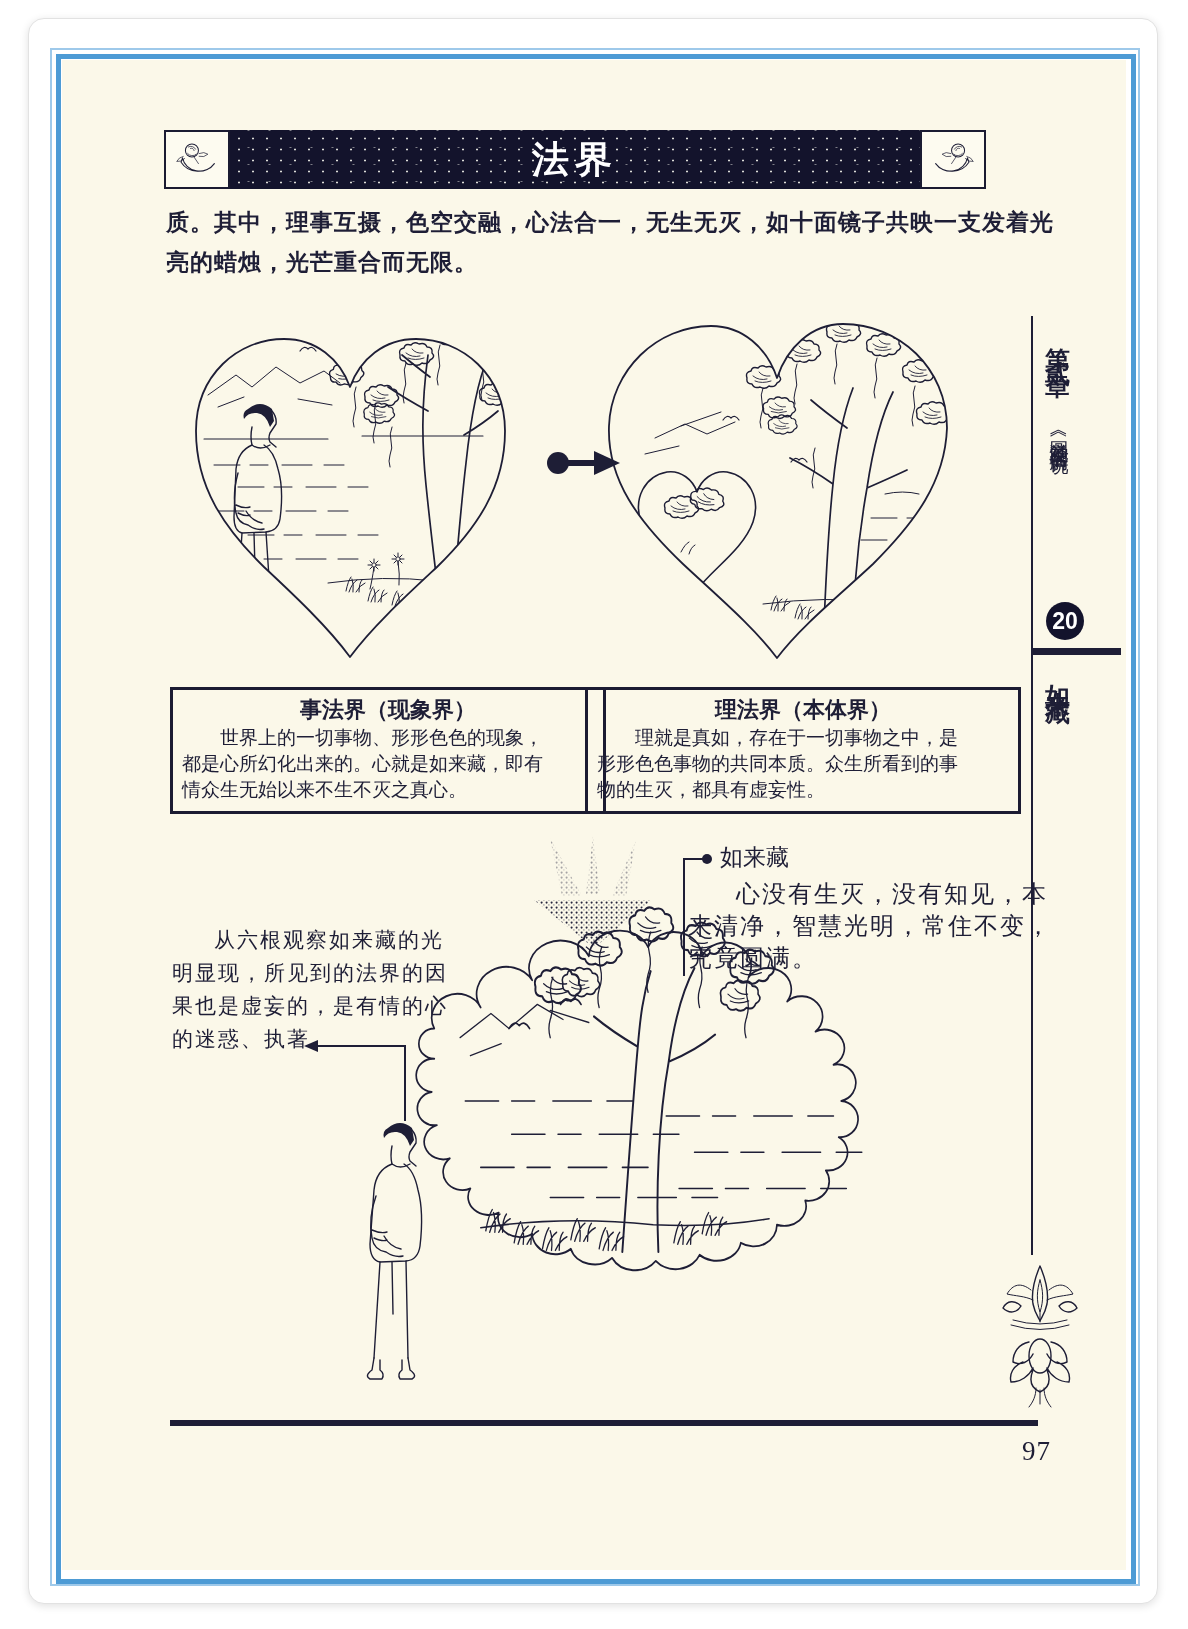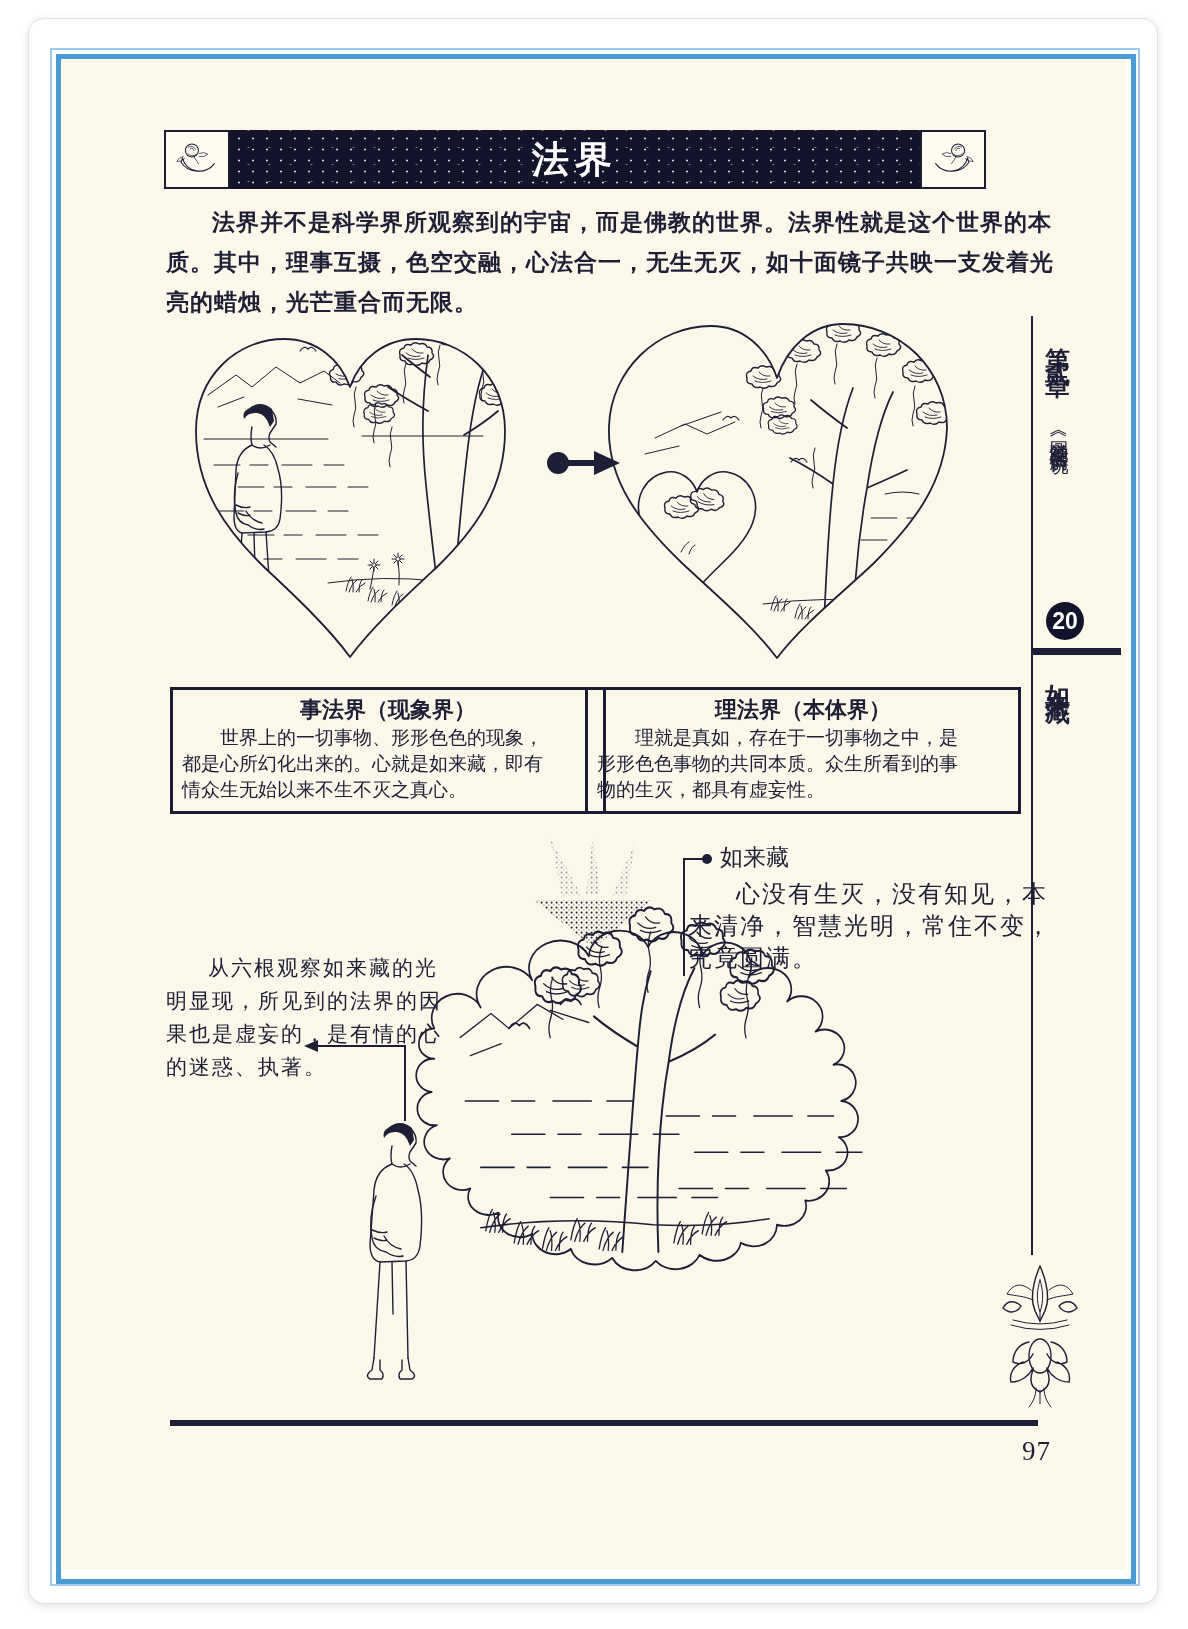--- a/index.html
+++ b/index.html
@@ -30,21 +30,21 @@
   
   .dbox{position:absolute;width:436px;border:3px solid #1b1b32;box-sizing:border-box;
         background:transparent;padding:5px 9px 8px 9px;}
   .dbox .bt{text-align:center;font-size:22px;font-weight:bold;line-height:30px;
             font-family:"Liberation Sans","DejaVu Sans",sans-serif;}
   .dbox .bl{display:block;font-size:19px;line-height:26px;white-space:nowrap;}
   
   .tatha-label{position:absolute;left:720px;top:842px;font-size:23px;white-space:nowrap;}
   .tatha-body{position:absolute;left:688px;top:878px;font-size:24px;line-height:32px;letter-spacing:2px;}
   .tatha-body .ln,.obs .ln{display:block;white-space:nowrap;}
-  .obs{position:absolute;left:166px;top:924px;font-size:21px;line-height:33px;letter-spacing:2px;margin-top:28px;}
+  .obs{position:absolute;left:172px;top:924px;font-size:21px;line-height:33px;letter-spacing:2px;}
   
   .hline,.vline{position:absolute;background:#1e1e36;}
   .dot{position:absolute;width:10px;height:10px;border-radius:50%;background:#1e1e36;}
   .arrow-left{position:absolute;width:0;height:0;border-top:6px solid transparent;
               border-bottom:6px solid transparent;border-right:14px solid #1e1e36;}
   
   .vtext{position:absolute;writing-mode:vertical-rl;white-space:nowrap;}
   .chapter{left:1042px;top:328px;font-size:25px;font-weight:bold;letter-spacing:12px;
            font-family:"Liberation Sans","DejaVu Sans",sans-serif;}
   .series{left:1046px;top:424px;font-size:19px;letter-spacing:2px;}
@@ -106,21 +106,20 @@
     <div class="corner-box">
       <svg width="48" height="42" viewBox="0 0 64 58" style="position:static;transform:scaleX(-1)">
         <path class="sk" d="M12,26 A24,22 0 0 0 56,34 A28,27 0 0 1 10,32 Z"></path>
         <circle class="sk" cx="25" cy="16" r="9"></circle>
         <path class="sk" style="stroke-width:1" d="M20,11 a7,7 0 0 1 10,3 M19,20 a8,8 0 0 0 12,1 M23,13 a4,4 0 0 1 5,3 M13,24 q-6,1 -9,7 q7,1 11,-4 M35,20 q7,-3 12,1 q-5,5 -12,3 M28,25 l6,9"></path>
       </svg>
     </div>
   </div>
 
   <div class="intro">
-    <span class="ln ind">法界并不是科学界所观察到的宇宙，而是佛教的世界。法界性就是这个世界的本</span>
     <span class="ln">质。其中，理事互摄，色空交融，心法合一，无生无灭，如十面镜子共映一支发着光</span>
     <span class="ln">亮的蜡烛，光芒重合而无限。</span>
   </div>
 
   <svg style="left:178px;top:315px" width="345" height="348" viewBox="0 0 345 348">
     <defs>
         <clipPath id="lh">
           <path d="M172,342 C150,312 116,280 86,252 C46,213 18,172 18,116 C18,60 60,24 106,24 C138,24 162,44 172,72 C182,44 206,24 238,24 C284,24 327,60 327,116 C327,172 299,213 259,252 C229,280 194,312 172,342 Z"></path>
         </clipPath>
       </defs>

